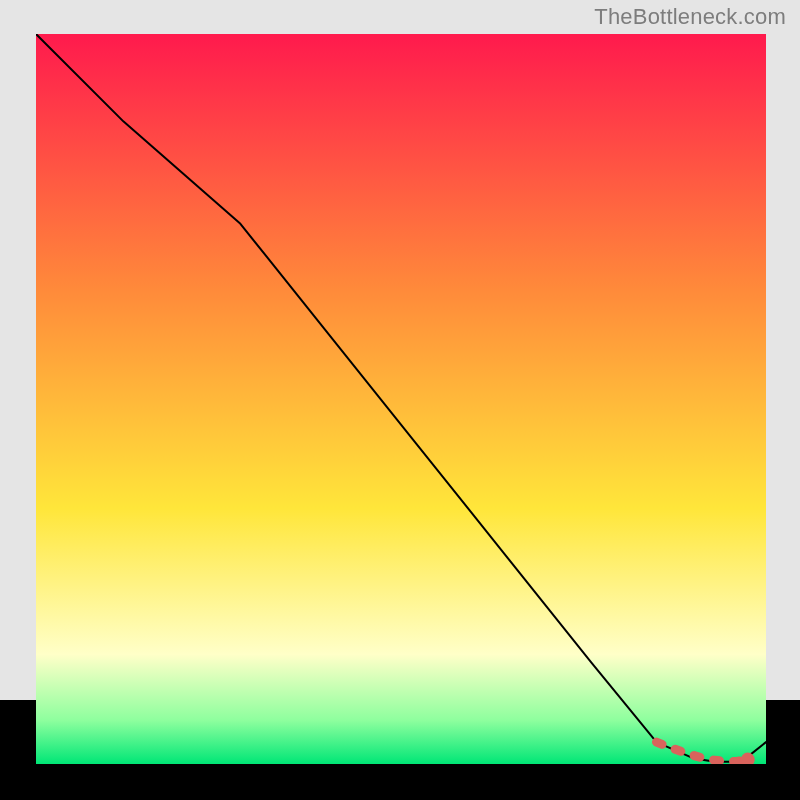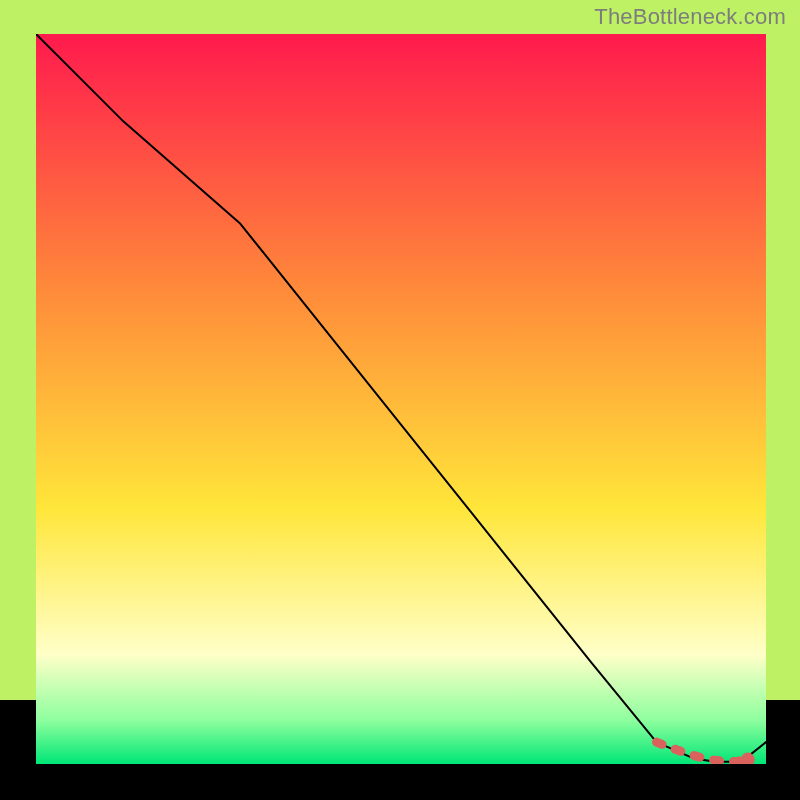--- a/index.html
+++ b/index.html
@@ -8,21 +8,21 @@
     width: 800px;
     height: 800px;
     background: #000;
     overflow: hidden;
     font-family: Arial, Helvetica, sans-serif;
   }
   .frame {
     position: relative;
     width: 800px;
     height: 700px;
-    background: #bef264;
+    background: #e5e5e5;
   }
   .watermark {
     position: absolute;
     top: 4px;
     right: 14px;
     color: #7d7d7d;
     font-size: 22px;
     letter-spacing: 0.2px;
     z-index: 20;
   }

